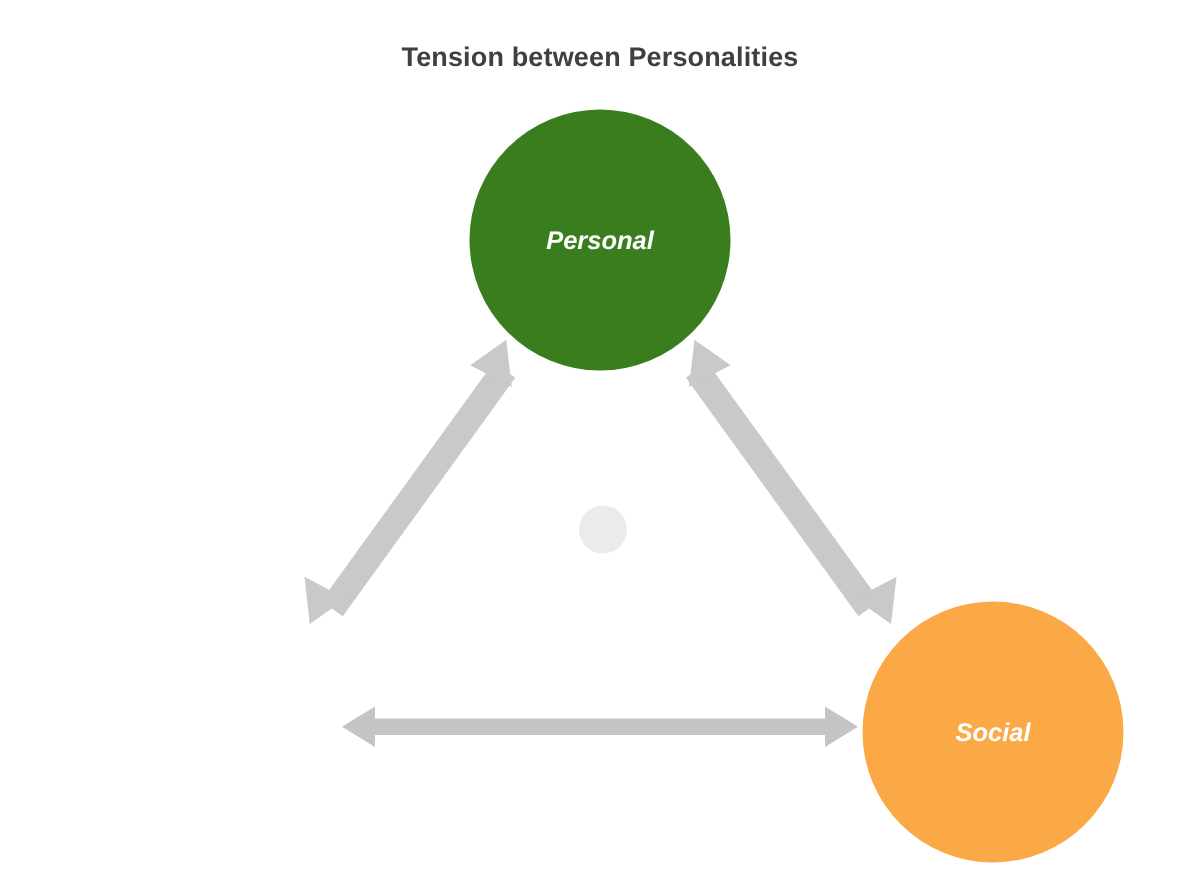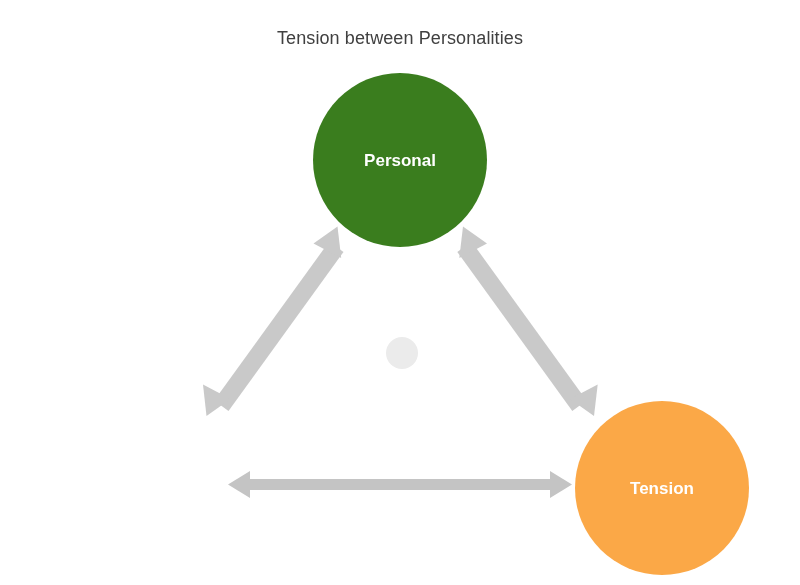--- a/index.html
+++ b/index.html
@@ -17,39 +17,40 @@
     background: #ffffff;
     overflow: hidden;
   }
   #diagram-title {
     position: absolute;
     left: 0;
     top: 28px;
     width: 800px;
     text-align: center;
     font-size: 18px;
-    font-weight: normal;
+    font-weight: bold;
     color: #404040;
     letter-spacing: 0.1px;
     user-select: none;
   }
   .svg-layer {
     position: absolute;
     left: 0;
     top: 0;
     width: 800px;
     height: 585px;
   }
   .node-circle {
     position: absolute;
     border-radius: 50%;
     display: flex;
     align-items: center;
     justify-content: center;
     box-sizing: border-box;
+    font-style: italic;
   }
   .node-label {
     font-size: 17px;
     font-weight: bold;
     color: #ffffff;
     text-align: center;
     line-height: 1;
     user-select: none;
     white-space: nowrap;
   }
@@ -87,16 +88,16 @@
   </svg>
 
   <div id="center-dot" style="left:386px; top:337px; width:32px; height:32px; background:#ebebeb;"></div>
 
   <div class="node-circle" style="left:313px; top:73px; width:174px; height:174px; background:#3a7d1e;">
     <span class="node-label">Personal</span>
   </div>
 
 
   <div class="node-circle" style="left:575px; top:401px; width:174px; height:174px; background:#fba847;">
-    <span class="node-label">Tension</span>
+    <span class="node-label">Social</span>
   </div>
 
 </div>
 
 </body></html>

